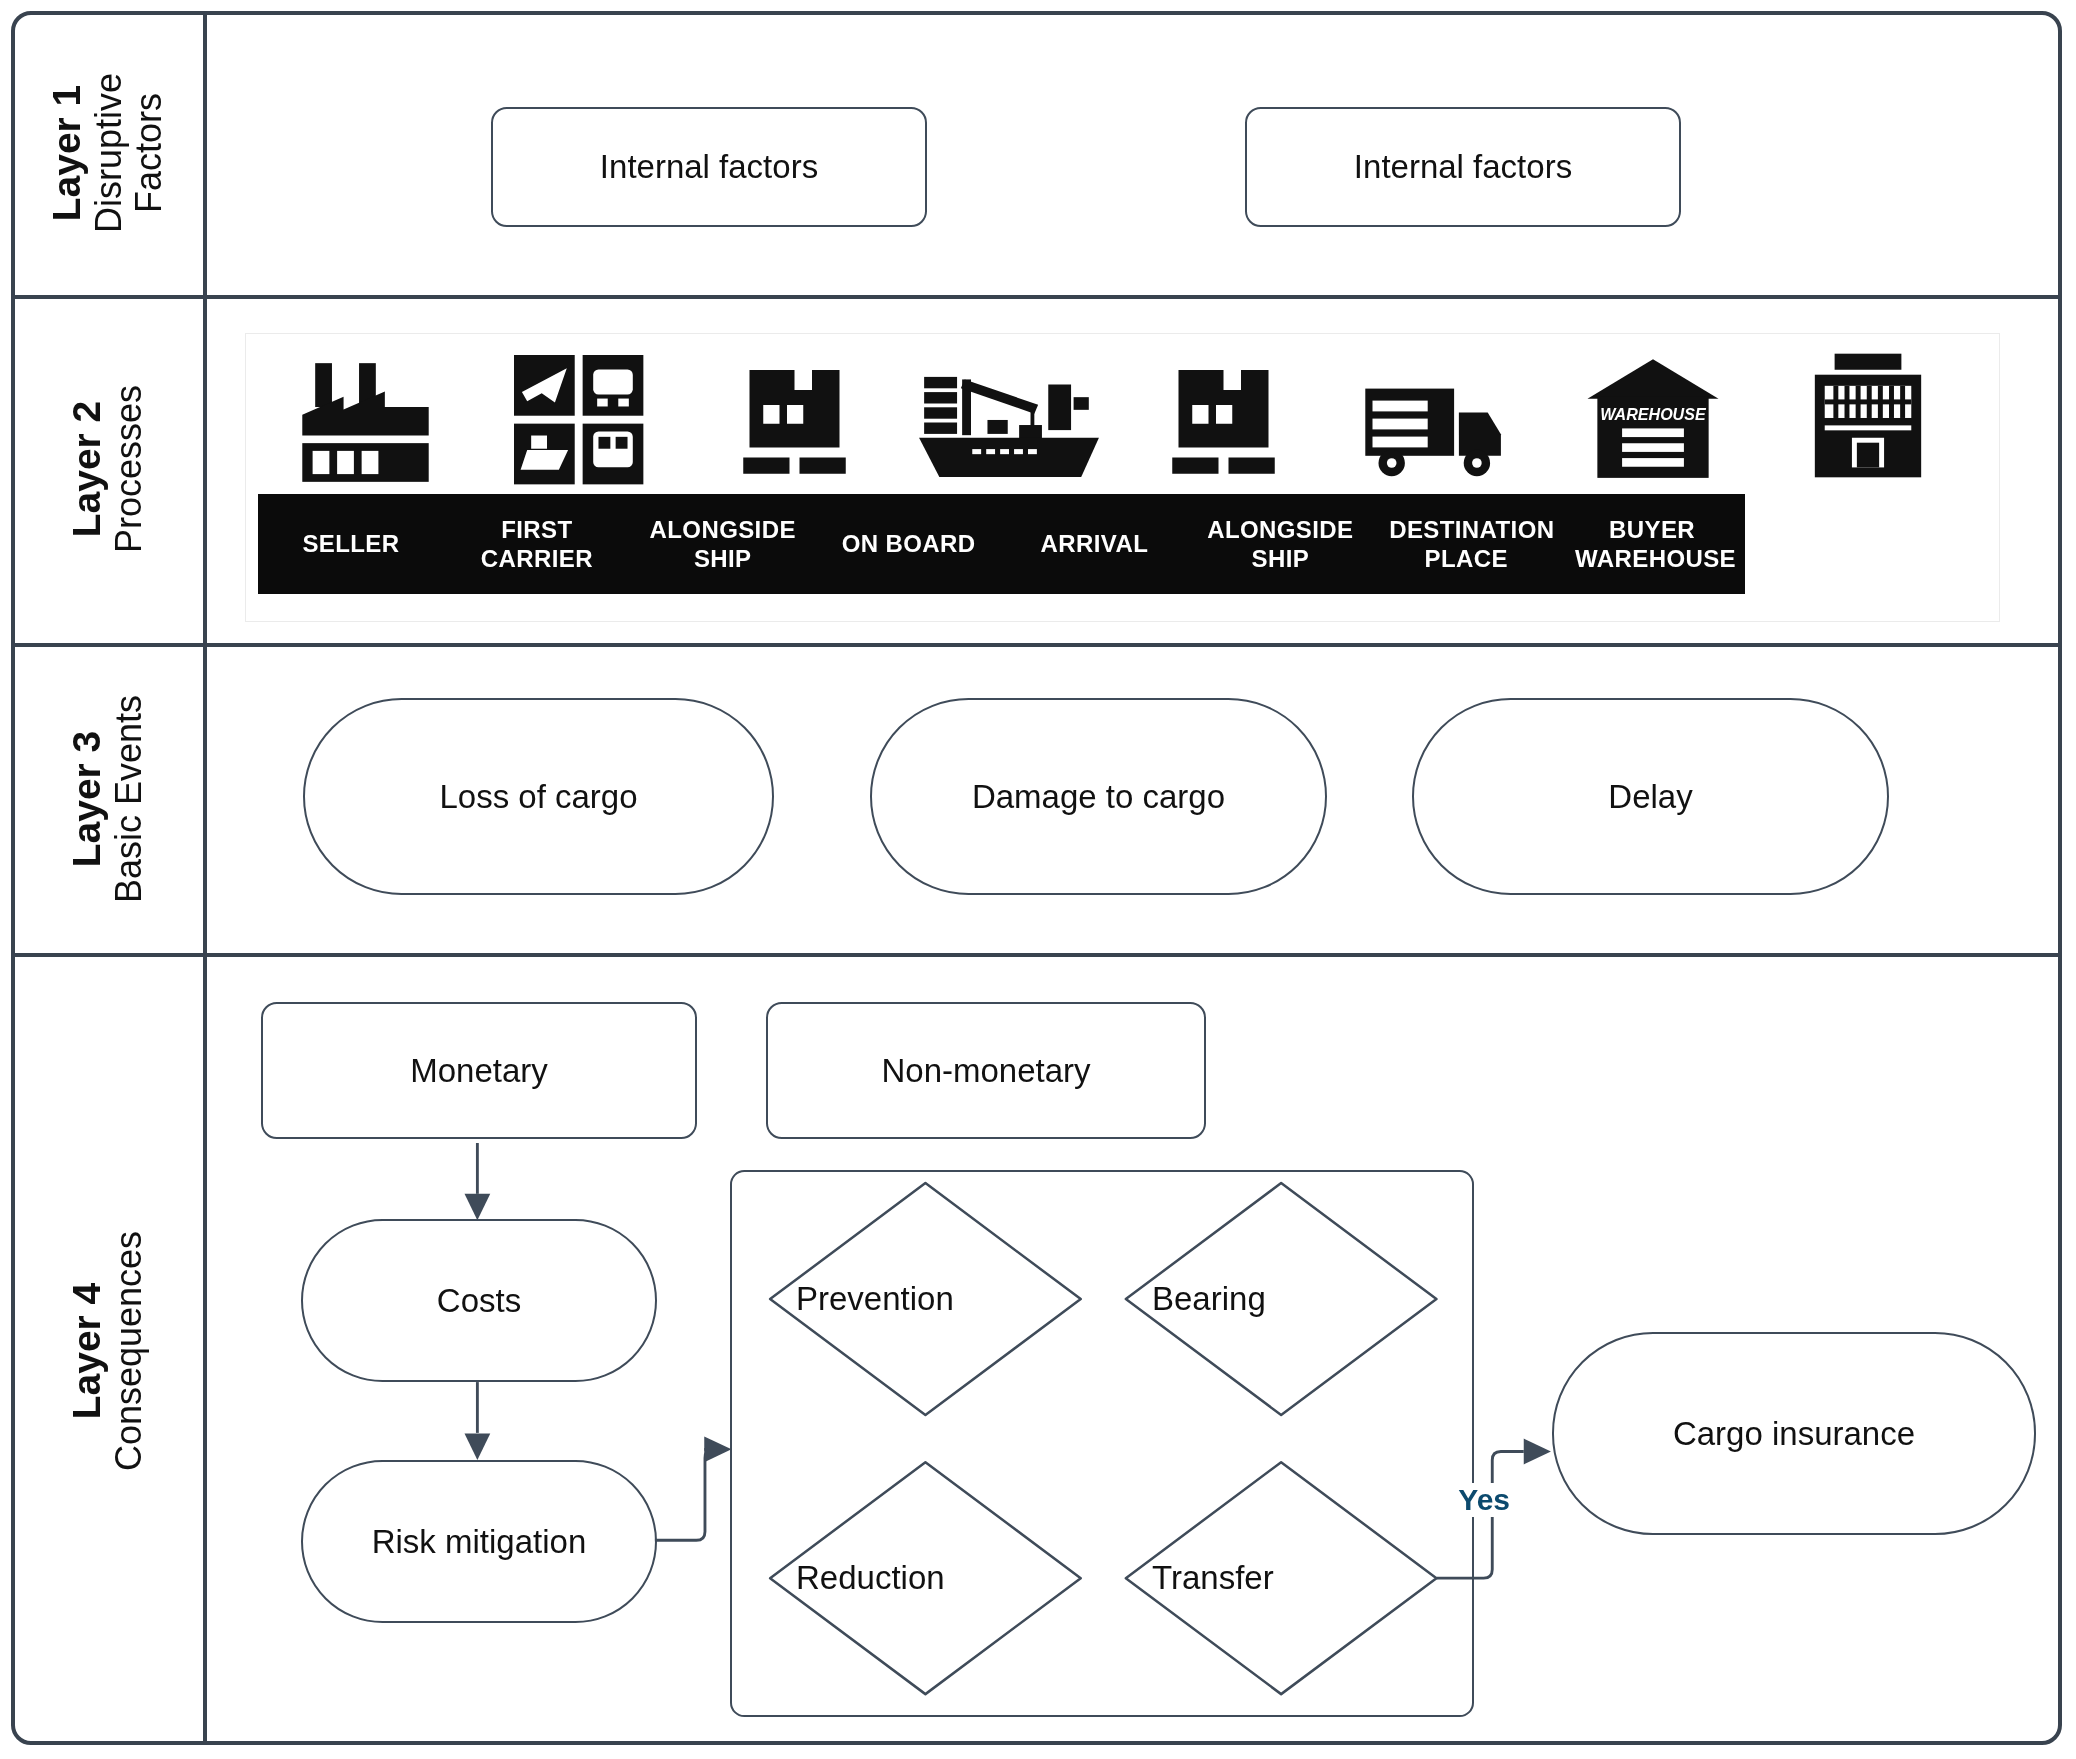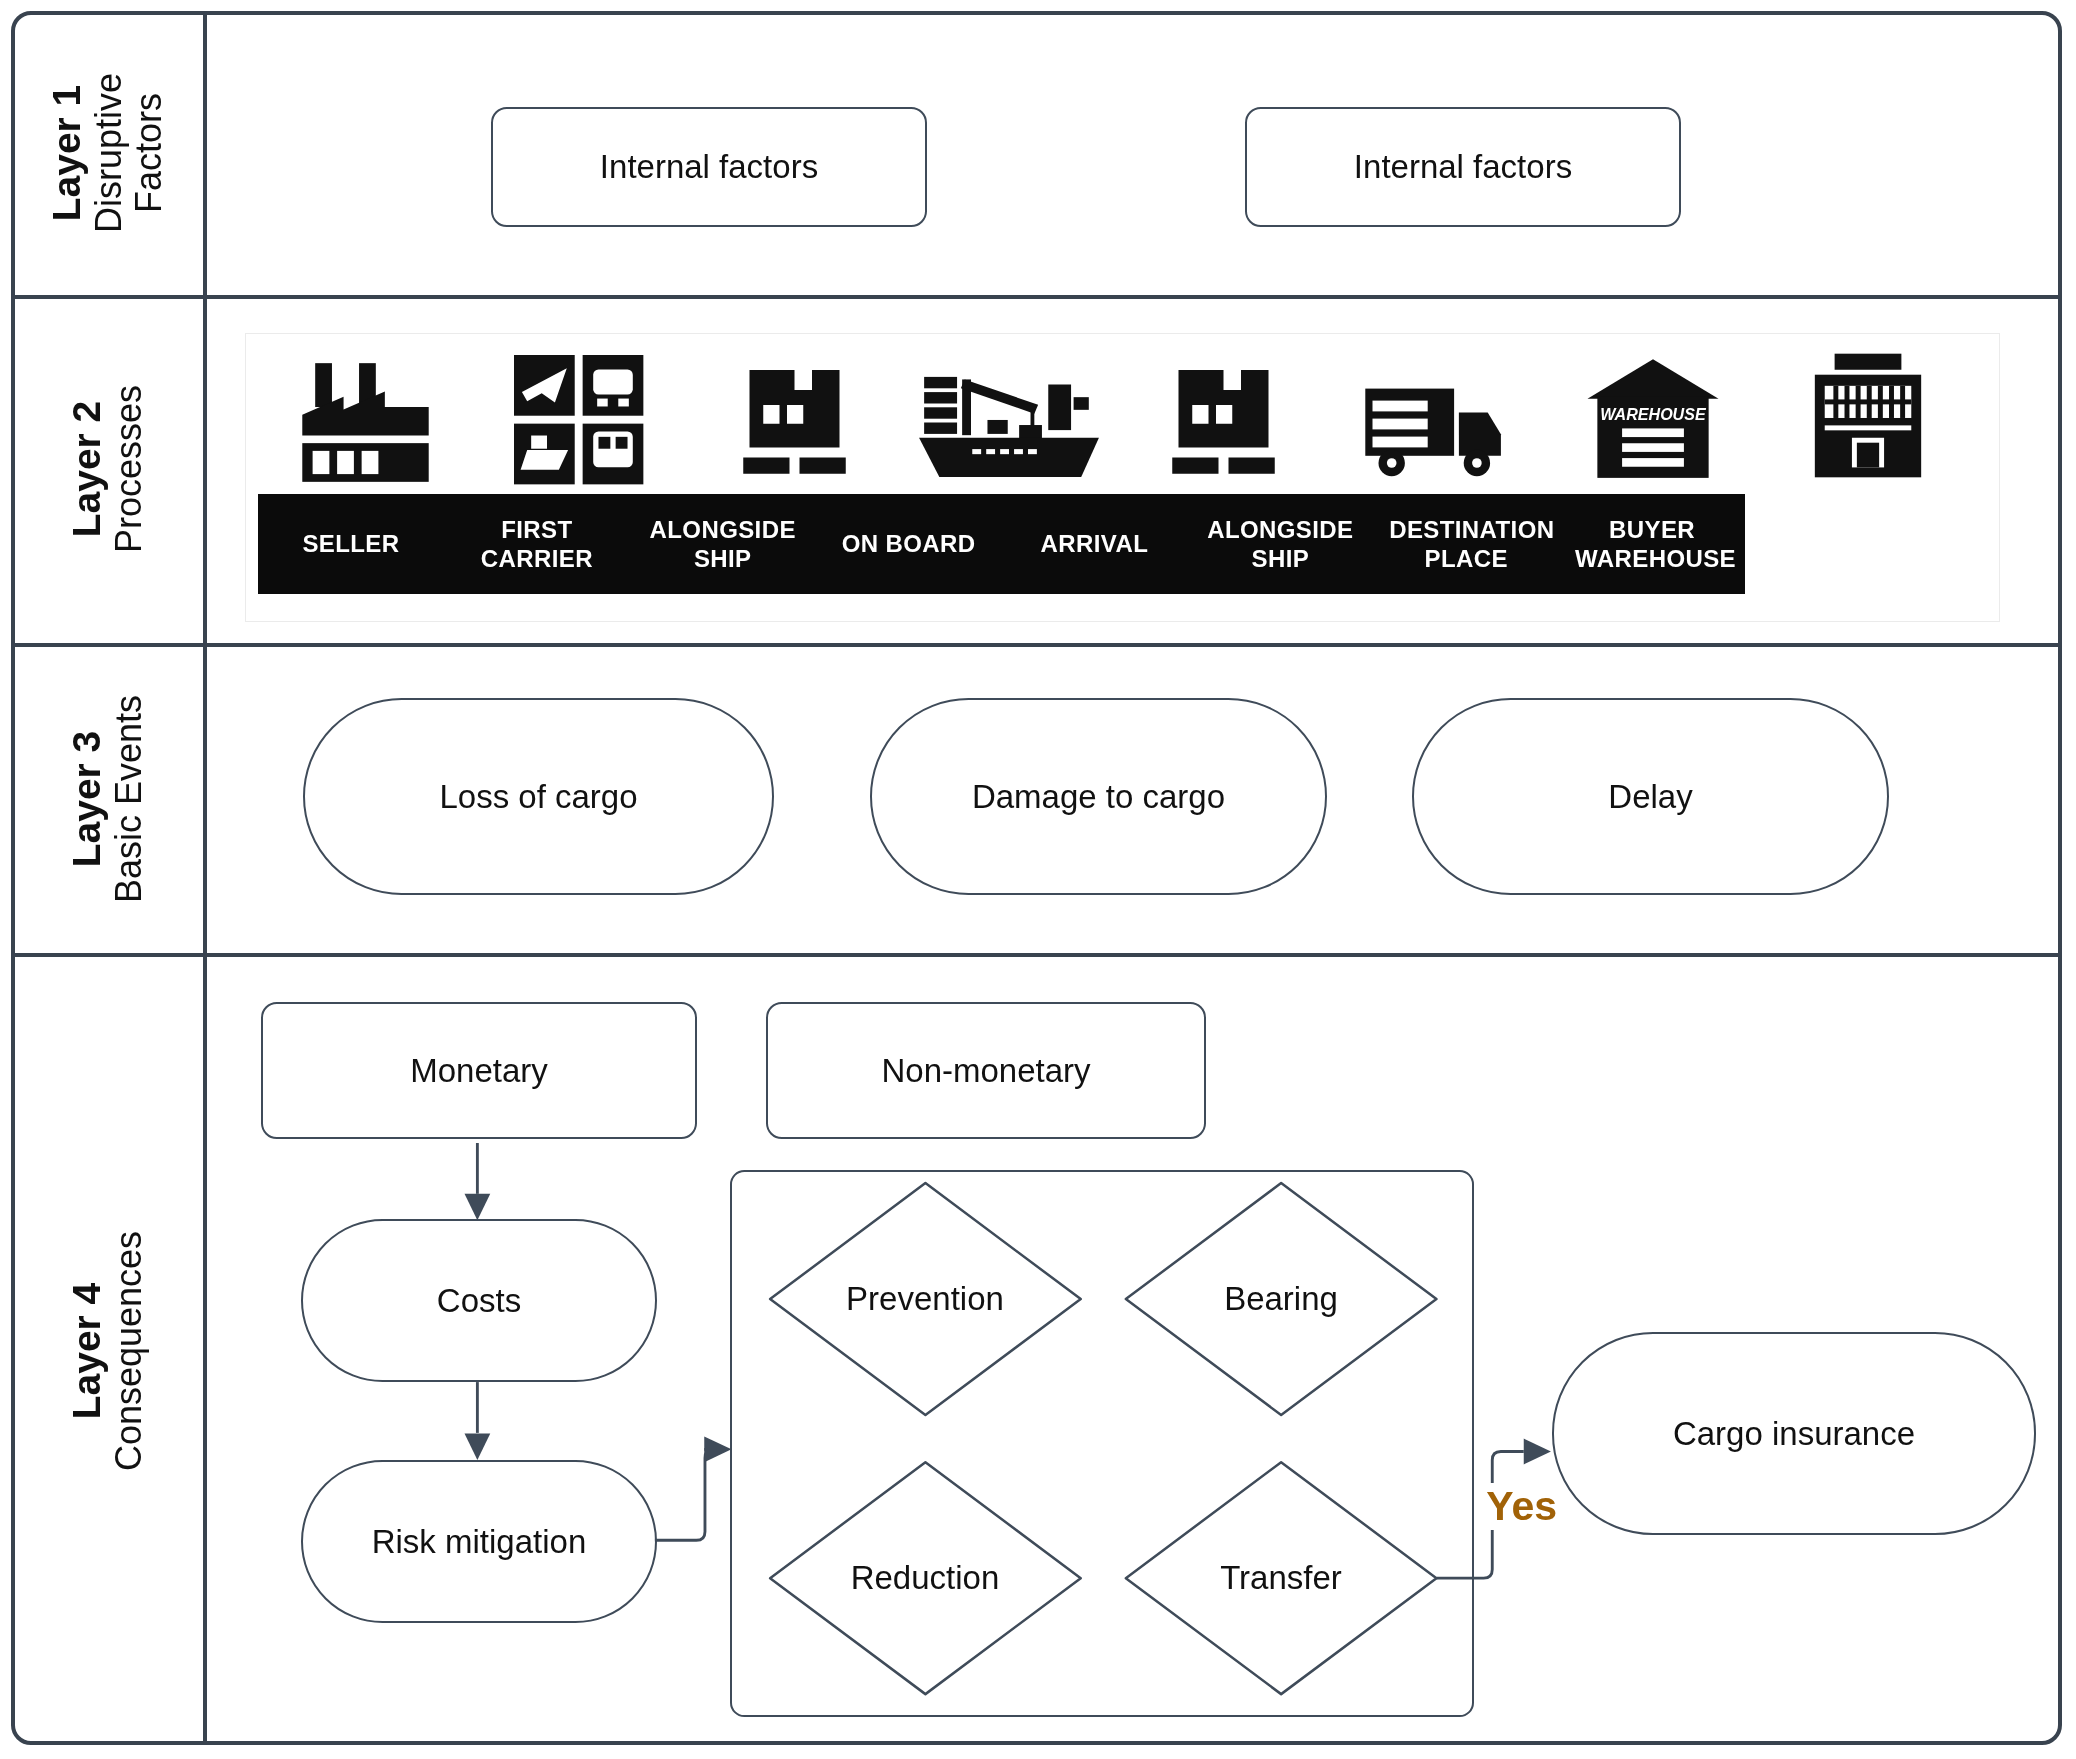--- a/index.html
+++ b/index.html
@@ -54,28 +54,28 @@
   
   .monetary-box{left:261px;top:1002px;width:436px;height:137px;}
   .nonmonetary-box{left:766px;top:1002px;width:440px;height:137px;}
   .costs{left:301px;top:1219px;width:356px;height:163px;border-radius:82px;}
   .riskmit{left:301px;top:1460px;width:356px;height:163px;border-radius:82px;}
   .strategy-container{position:absolute;left:730px;top:1170px;width:744px;height:547px;
        border:2.1px solid #3f4b59;border-radius:14.3px;background:#fff;box-sizing:border-box;}
   .cargo-ins{left:1552px;top:1332px;width:484px;height:203px;border-radius:101px;}
 
   .diamond-label{position:absolute;width:258px;height:64px;display:flex;align-items:center;
-       justify-content:center;font-size:33px;}
+       font-size:33px;}
   .dl-prevention{left:796px;top:1267px;}
   .dl-bearing{left:1152px;top:1267px;}
   .dl-reduction{left:796px;top:1546px;}
   .dl-transfer{left:1152px;top:1546px;}
 
-  .yes-label{position:absolute;left:1454px;top:1483px;font-weight:bold;font-size:41px;color:#a16207;
-       background:#fff;padding:0 4.3px;margin-left:28px;}
+  .yes-label{position:absolute;left:1454px;top:1483px;font-weight:bold;font-size:30px;color:#0c4a6e;
+       background:#fff;padding:0 4.3px;}
 
   .overlay{position:absolute;left:0;top:0;width:2077px;height:1760px;pointer-events:none;}
 </style>
 </head>
 <body>
 
 <div class="canvas">
 
   <div class="frame"></div>
   <div class="vline"></div>

